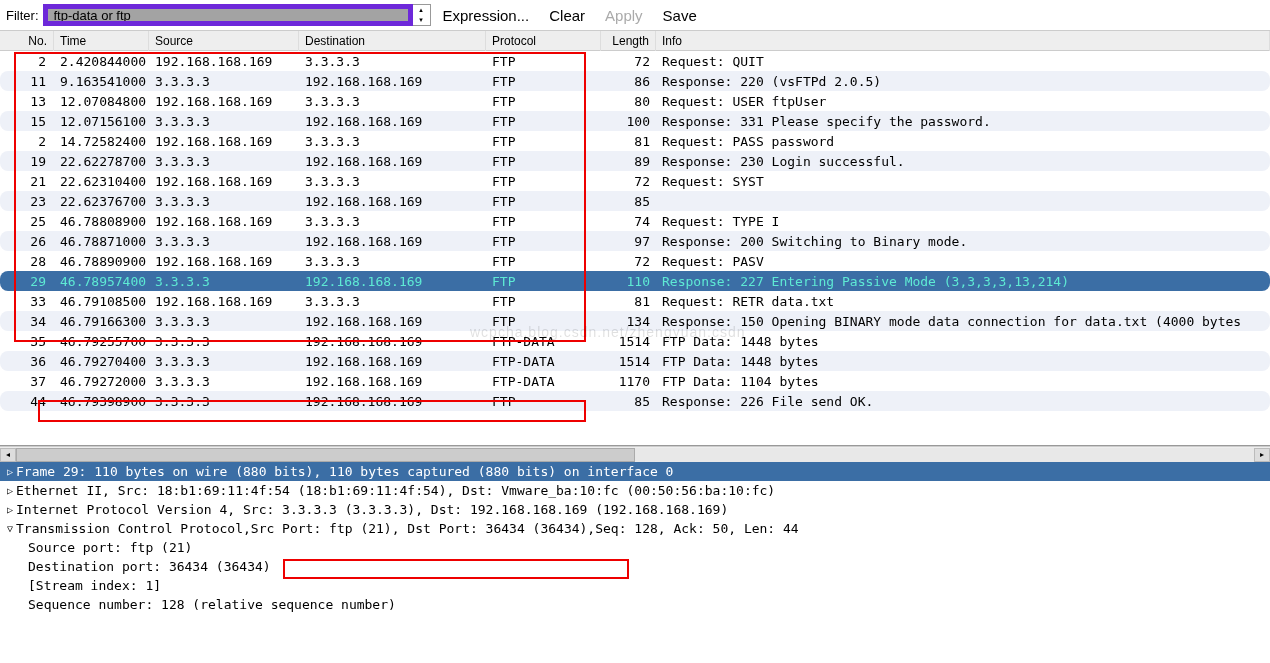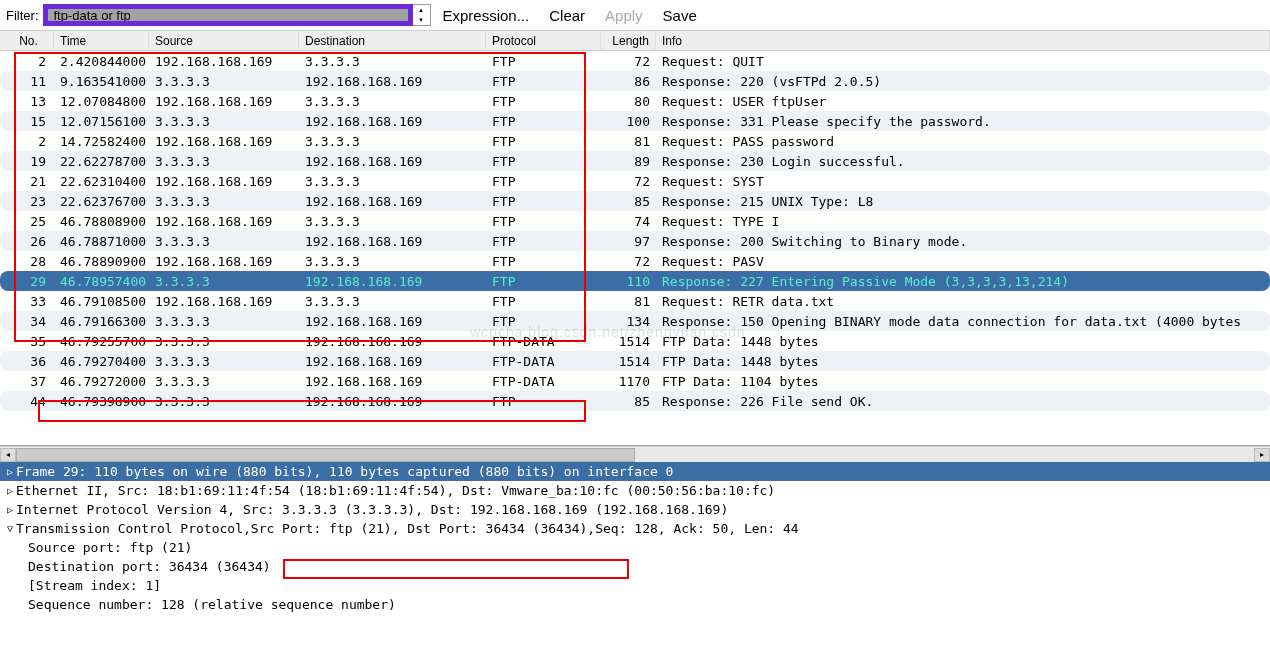--- a/index.html
+++ b/index.html
@@ -10,21 +10,21 @@
 .filter-wrap { display: flex; align-items: center; }
 .filter-input { width: 370px; height: 22px; background: #a3a3a3; border: 5px solid #6d28d9; padding: 2px 6px; font-size: 13px; }
 .stepper { width: 18px; height: 22px; border: 1px solid #999; border-left: none; display: flex; flex-direction: column; }
 .stepper div { flex: 1; font-size: 7px; text-align: center; line-height: 10px; cursor: pointer; }
 .tbtn { font-size: 15px; padding: 2px 8px; cursor: pointer; }
 .tbtn.disabled { color: #aaa; }
 
 .packet-pane { height: 415px; overflow: hidden; border-bottom: 1px solid #999; }
 .hdr-row { display: flex; background: #eee; border-bottom: 1px solid #ccc; height: 20px; align-items: center; }
 .hdr-cell { padding: 3px 6px; font-size: 12px; border-right: 1px solid #ddd; }
-.c-no { width: 54px; text-align: center; padding-left: 10px; }
+.c-no { width: 54px; text-align: right; padding-left: 10px; }
 .c-time { width: 95px; }
 .c-src { width: 150px; }
 .c-dst { width: 187px; }
 .c-proto { width: 115px; }
 .c-len { width: 55px; text-align: right; }
 .c-info { flex: 1; }
 
 .row { display: flex; height: 20px; align-items: center; font-family: "DejaVu Sans Mono", monospace; font-size: 13px; position: relative; }
 .row.even { background: #fff; }
 .row.odd { background: #eef1f8; border-radius: 8px; }
@@ -143,21 +143,20 @@
         <div class="cell c-len">72</div>
         <div class="cell c-info">Request: SYST</div>
       </div>
       <div class="row odd">
         <div class="cell c-no">23</div>
         <div class="cell c-time">22.62376700</div>
         <div class="cell c-src">3.3.3.3</div>
         <div class="cell c-dst">192.168.168.169</div>
         <div class="cell c-proto">FTP</div>
         <div class="cell c-len">85</div>
-        <div class="cell c-info">Response: 215 UNIX Type: L8</div>
       </div>
       <div class="row even">
         <div class="cell c-no">25</div>
         <div class="cell c-time">46.78808900</div>
         <div class="cell c-src">192.168.168.169</div>
         <div class="cell c-dst">3.3.3.3</div>
         <div class="cell c-proto">FTP</div>
         <div class="cell c-len">74</div>
         <div class="cell c-info">Request: TYPE I</div>
       </div>

